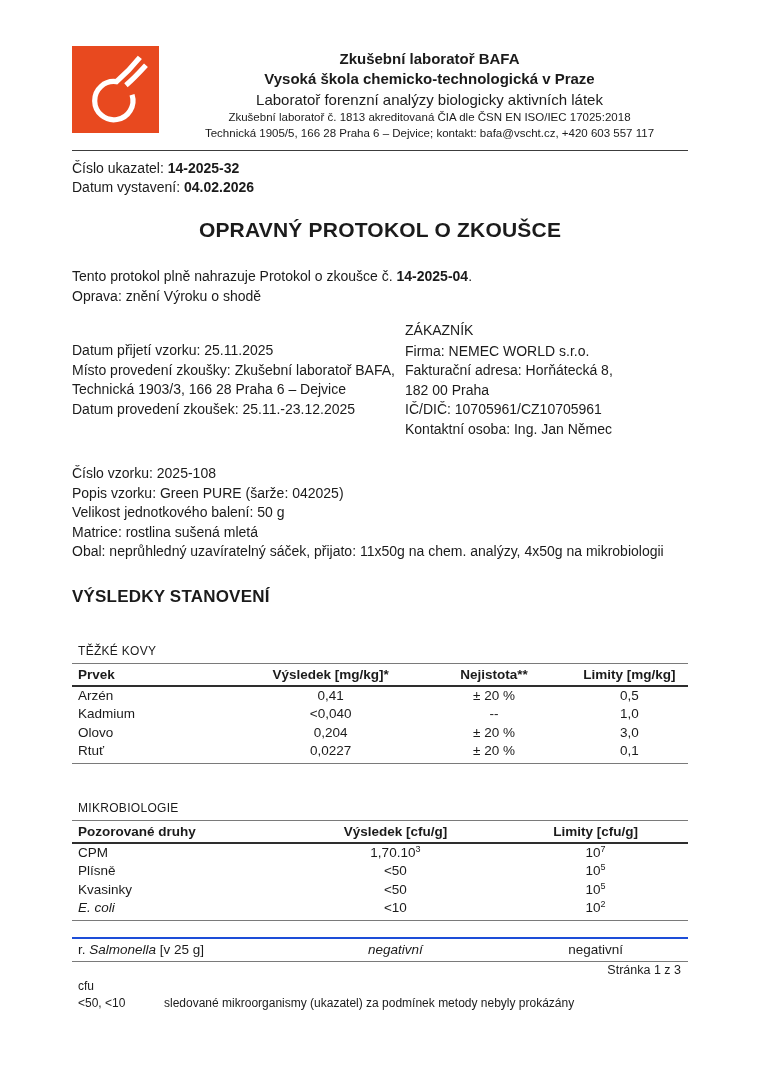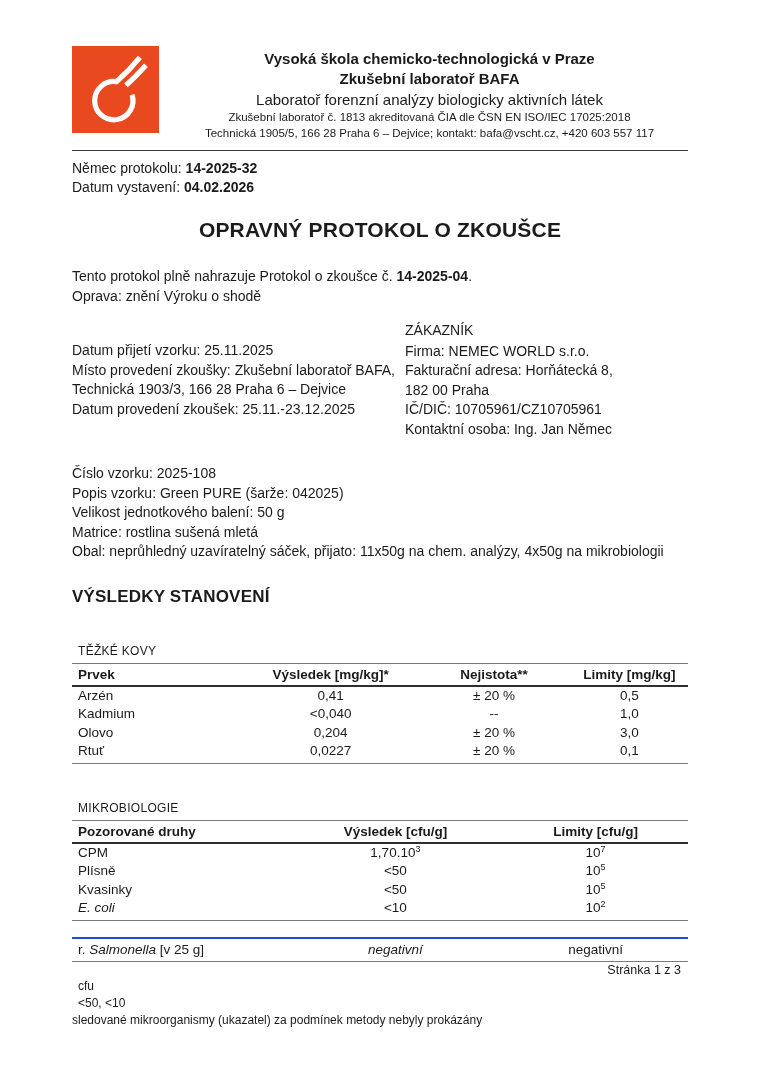--- a/index.html
+++ b/index.html
@@ -65,51 +65,51 @@
   .salmonella-table { margin-top: 16px; }
   .salmonella-table td {
     border-top: 2px solid #1d4ed8;
     border-bottom: 2px solid #2e2e2e;
     padding: 3px 2px 4px 2px;
   }
   .salmonella-table td:first-child { padding-left: 6px; }
 
   
   .footnotes { margin-top: 16px; font-size: 12px; line-height: 17px; }
-  .fn-row { display: flex; flex-direction: column; }
+  .fn-row { display: flex; }
   .fn-term { width: 92px; flex: 0 0 auto; padding-left: 6px; }
   .fn-desc { flex: 1; }
 
   
   .footer { position: absolute; top: 963px; right: 79px; font-size: 12.5px; }
 </style>
 </head>
 <body>
 
 <div class="page">
 
   <div class="header">
     <svg class="logo" viewBox="0 0 100 100" aria-hidden="true">
       <rect x="0" y="0" width="100" height="100" fill="#e8491f"></rect>
       <path d="M78,13 C66,28 58,35 51,41 A22,22 0 1 0 69,56" fill="none" stroke="#ffffff" stroke-width="6"></path>
       <path d="M85,22 C75,33 69,39 62,45" fill="none" stroke="#ffffff" stroke-width="6"></path>
     </svg>
     <div class="header-text">
+      <div class="h-bold">Zkušební laboratoř BAFA</div>
       <div class="h-bold">Vysoká škola chemicko-technologická v Praze</div>
-      <div class="h-bold">Zkušební laboratoř BAFA</div>
       <div class="h-sub">Laboratoř forenzní analýzy biologicky aktivních látek</div>
       <div class="h-small">Zkušební laboratoř č. 1813 akreditovaná ČIA dle ČSN EN ISO/IEC 17025:2018</div>
       <div class="h-small">Technická 1905/5, 166 28 Praha 6 – Dejvice; kontakt: bafa@vscht.cz, +420 603 557 117</div>
     </div>
   </div>
 
   <hr class="rule">
 
   <div class="proto-line">
-    <span>Němec protokolu: </span><span class="b">14-2025-32</span>
+    <span>Číslo ukazatel: </span><span class="b">14-2025-32</span>
   </div>
   <div class="proto-line">
     <span>Datum vystavení: </span><span class="b">04.02.2026</span>
   </div>
 
   <div class="doc-title">OPRAVNÝ PROTOKOL O ZKOUŠCE</div>
 
   <div class="repl">
     <div>
       <span>Tento protokol plně nahrazuje Protokol o zkoušce č. </span><span class="b">14-2025-04</span><span>.</span>

